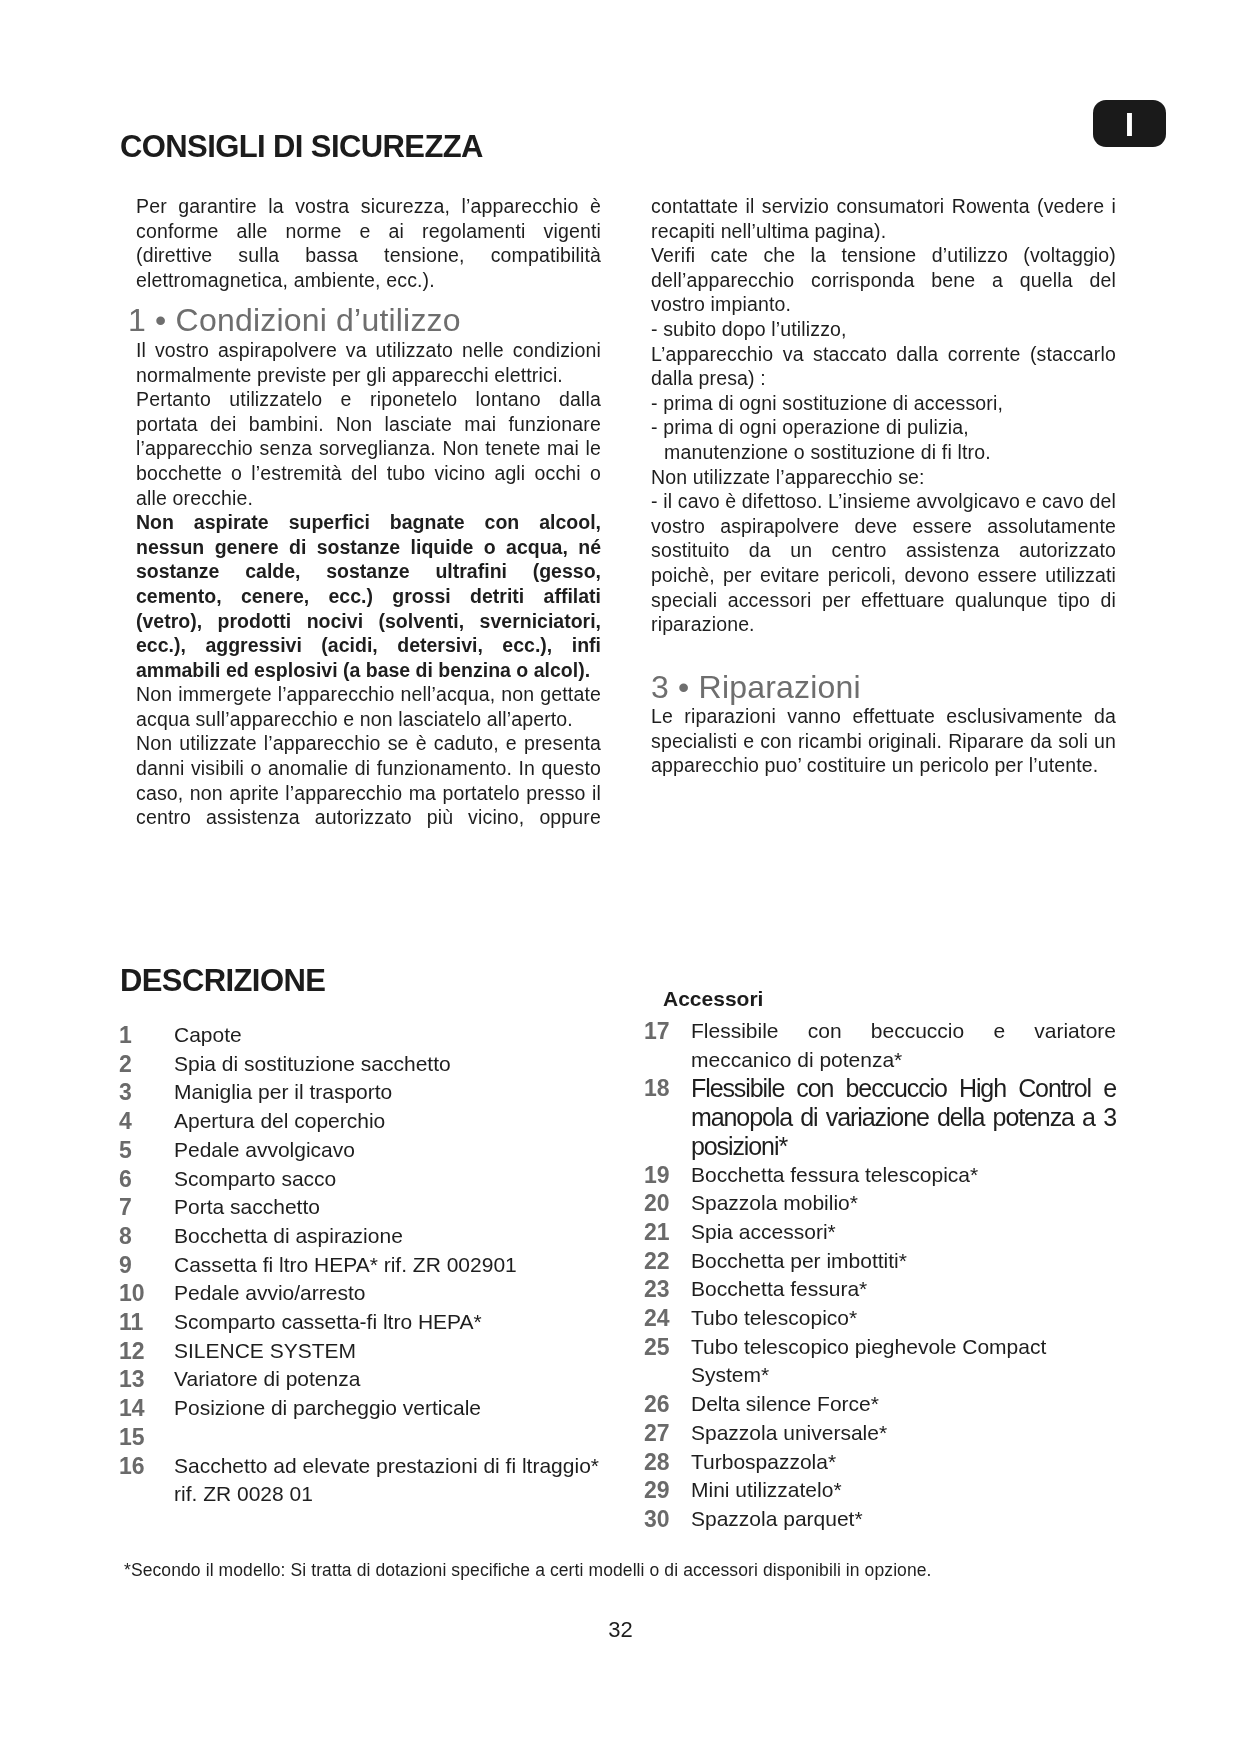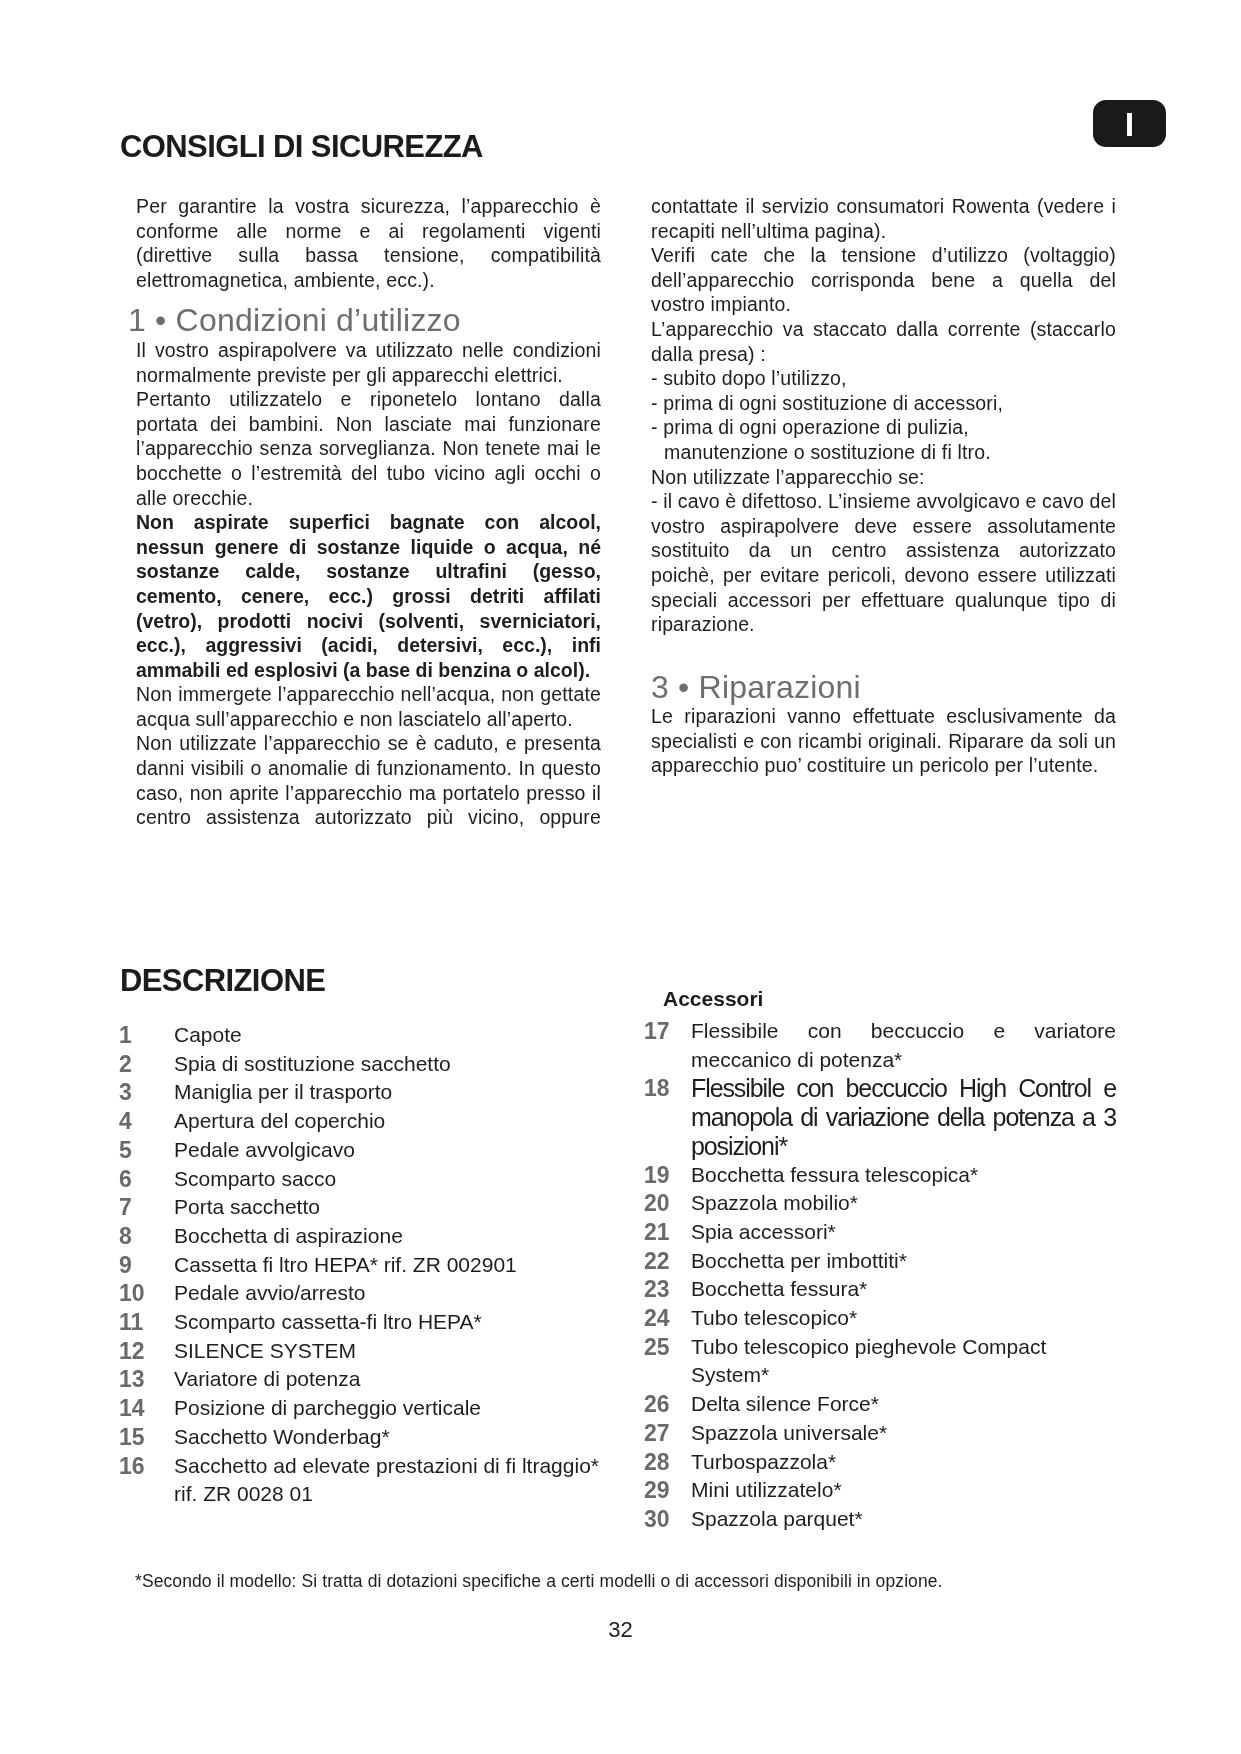--- a/index.html
+++ b/index.html
@@ -59,22 +59,22 @@
   <p class="body-text">Il vostro aspirapolvere va utilizzato nelle condizioni normalmente previste per gli apparecchi elettrici.</p>
   <p class="body-text">Pertanto utilizzatelo e riponetelo lontano dalla portata dei bambini. Non lasciate mai funzionare l’apparecchio senza sorveglianza. Non tenete mai le bocchette o l’estremità del tubo vicino agli occhi o alle orecchie.</p>
   <p class="body-text bold">Non aspirate superfici bagnate con alcool, nessun genere di sostanze liquide o acqua, né sostanze calde, sostanze ultrafini (gesso, cemento, cenere, ecc.) grossi detriti affilati (vetro), prodotti nocivi (solventi, sverniciatori, ecc.), aggressivi (acidi, detersivi, ecc.), infi ammabili ed esplosivi (a base di benzina o alcol).</p>
   <p class="body-text">Non immergete l’apparecchio nell’acqua, non gettate acqua sull’apparecchio e non lasciatelo all’aperto.</p>
   <p class="body-text" style="text-align-last:justify;">Non utilizzate l’apparecchio se è caduto, e presenta danni visibili o anomalie di funzionamento. In questo caso, non aprite l’apparecchio ma portatelo presso il centro assistenza autorizzato più vicino, oppure</p>
 </div>
 
 <div class="abs col" style="left:651px; top:194px;">
   <p class="body-text">contattate il servizio consumatori Rowenta (vedere i recapiti nell’ultima pagina).</p>
   <p class="body-text">Verifi cate che la tensione d’utilizzo (voltaggio) dell’apparecchio corrisponda bene a quella del vostro impianto.</p>
+  <p class="body-text last-left">- subito dopo l’utilizzo,</p>
   <p class="body-text">L’apparecchio va staccato dalla corrente (staccarlo dalla presa) :</p>
-  <p class="body-text last-left">- subito dopo l’utilizzo,</p>
   <p class="body-text last-left">- prima di ogni sostituzione di accessori,</p>
   <p class="body-text last-left">- prima di ogni operazione di pulizia,</p>
   <p class="body-text last-left" style="padding-left:13px;">manutenzione o sostituzione di fi ltro.</p>
   <p class="body-text last-left">Non utilizzate l’apparecchio se:</p>
   <p class="body-text">- il cavo è difettoso. L’insieme avvolgicavo e cavo del vostro aspirapolvere deve essere assolutamente sostituito da un centro assistenza autorizzato poichè, per evitare pericoli, devono essere utilizzati speciali accessori per effettuare qualunque tipo di riparazione.</p>
   <h2 class="sub-h" style="margin-top:34px;">3 • Riparazioni</h2>
   <p class="body-text">Le riparazioni vanno effettuate esclusivamente da specialisti e con ricambi originali. Riparare da soli un apparecchio puo’ costituire un pericolo per l’utente.</p>
 </div>
 
 <h1 class="abs h1" style="left:120px; top:965px;">DESCRIZIONE</h1>
@@ -133,21 +133,20 @@
   <li>
       <span class="num">13</span>
       <span class="lbl">Variatore di potenza</span>
     </li>
   <li>
       <span class="num">14</span>
       <span class="lbl">Posizione di parcheggio verticale</span>
     </li>
   <li>
       <span class="num">15</span>
-      <span class="lbl">Sacchetto Wonderbag*</span>
     </li>
   <li>
       <span class="num">16</span>
       <span class="lbl" style="text-align:justify;">Sacchetto ad elevate prestazioni di fi ltraggio* rif. ZR 0028 01</span>
     </li>
 </ul>
 
 <ul class="abs list right-list" style="left:644px; top:1017px; width:472px;">
   <li>
       <span class="num">17</span>
@@ -200,15 +199,15 @@
   <li>
       <span class="num">29</span>
       <span class="lbl">Mini utilizzatelo*</span>
     </li>
   <li>
       <span class="num">30</span>
       <span class="lbl">Spazzola parquet*</span>
     </li>
 </ul>
 
-<p class="abs footnote" style="left:120px; top:1556px; margin:15px;">*Secondo il modello: Si tratta di dotazioni specifiche a certi modelli o di accessori disponibili in opzione.</p>
+<p class="abs footnote" style="left:120px; top:1556px; margin:4px;">*Secondo il modello: Si tratta di dotazioni specifiche a certi modelli o di accessori disponibili in opzione.</p>
 
 <p class="abs page-num" style="left:0; width:1241px; text-align:center; top:1617px; margin:0;">32</p>
 
 </body></html>

